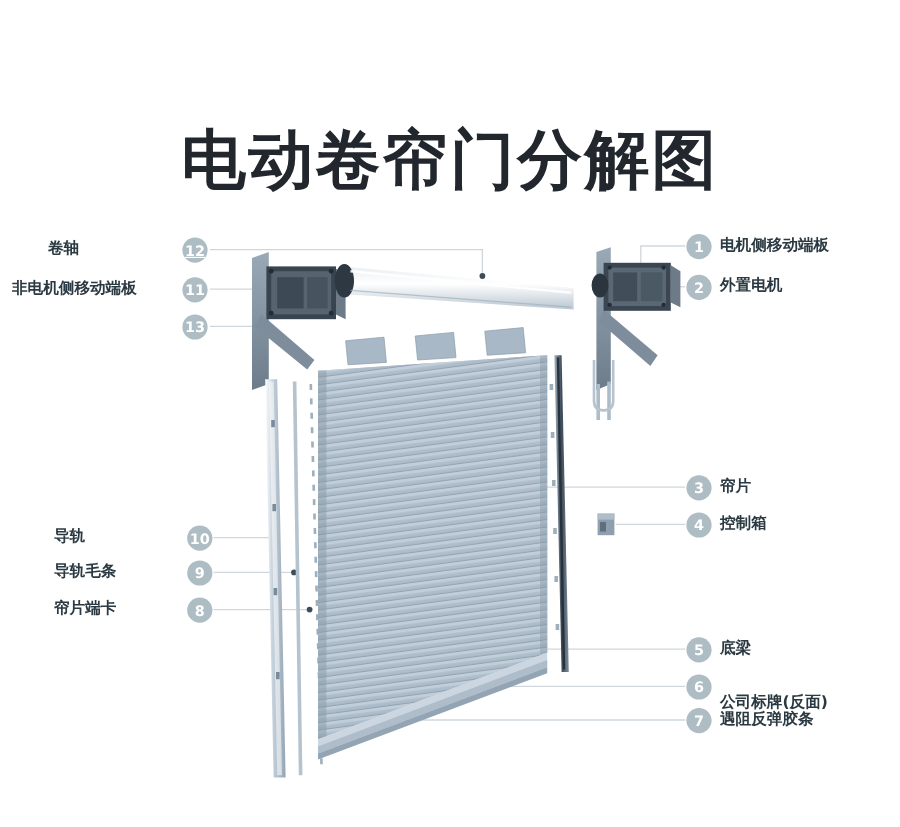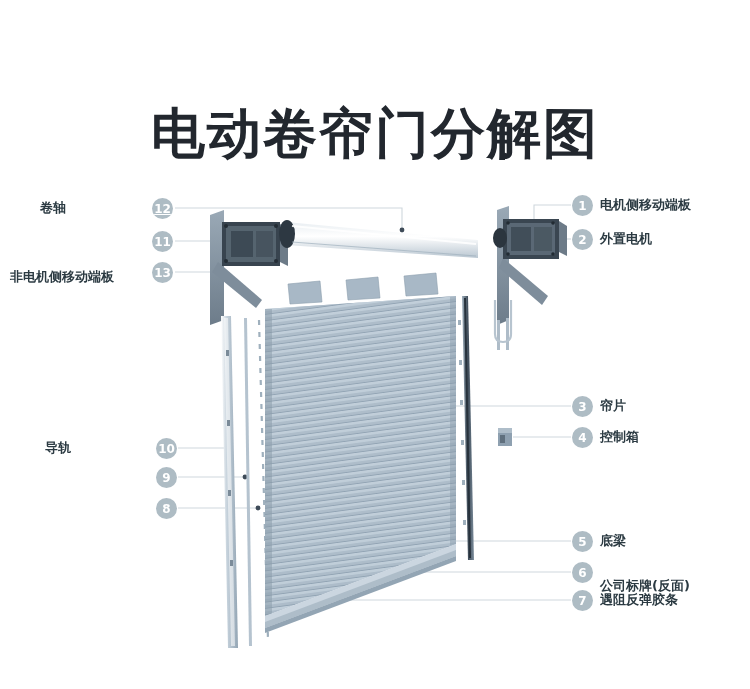--- a/index.html
+++ b/index.html
@@ -243,30 +243,32 @@
       <rect x="460" y="400" width="3" height="5"></rect>
       <rect x="461" y="440" width="3" height="5"></rect>
       <rect x="462" y="480" width="3" height="5"></rect>
       <rect x="463" y="520" width="3" height="5"></rect>
     </g>
   </svg>
 
   <div class="lbl left" style="left:40px;top:198px;width:110px;">卷轴</div>
   <div class="badge" style="left:152px;top:198px;text-decoration:underline;">12</div>
 
-  <div class="lbl left" style="left:10px;top:231px;width:140px;margin-top:36px;">非电机侧移动端板</div>
+  <div class="lbl left" style="left:10px;top:231px;width:140px;">非电机侧移动端板</div>
   <div class="badge" style="left:152px;top:231px;">11</div>
 
   <div class="badge" style="left:152px;top:262px;">13</div>
 
   <div class="lbl left" style="left:45px;top:438px;width:110px;">导轨</div>
   <div class="badge" style="left:156px;top:438px;">10</div>
 
+  <div class="lbl left" style="left:45px;top:467px;width:110px;">导轨毛条</div>
   <div class="badge" style="left:156px;top:467px;">9</div>
 
+  <div class="lbl left" style="left:45px;top:498px;width:110px;">帘片端卡</div>
   <div class="badge" style="left:156px;top:498px;">8</div>
 
   <div class="badge" style="left:572px;top:195px;">1</div>
   <div class="lbl right" style="left:600px;top:195px;">电机侧移动端板</div>
 
   <div class="badge" style="left:572px;top:229px;">2</div>
   <div class="lbl right" style="left:600px;top:229px;">外置电机</div>
 
   <div class="badge" style="left:572px;top:396px;">3</div>
   <div class="lbl right" style="left:600px;top:396px;">帘片</div>

